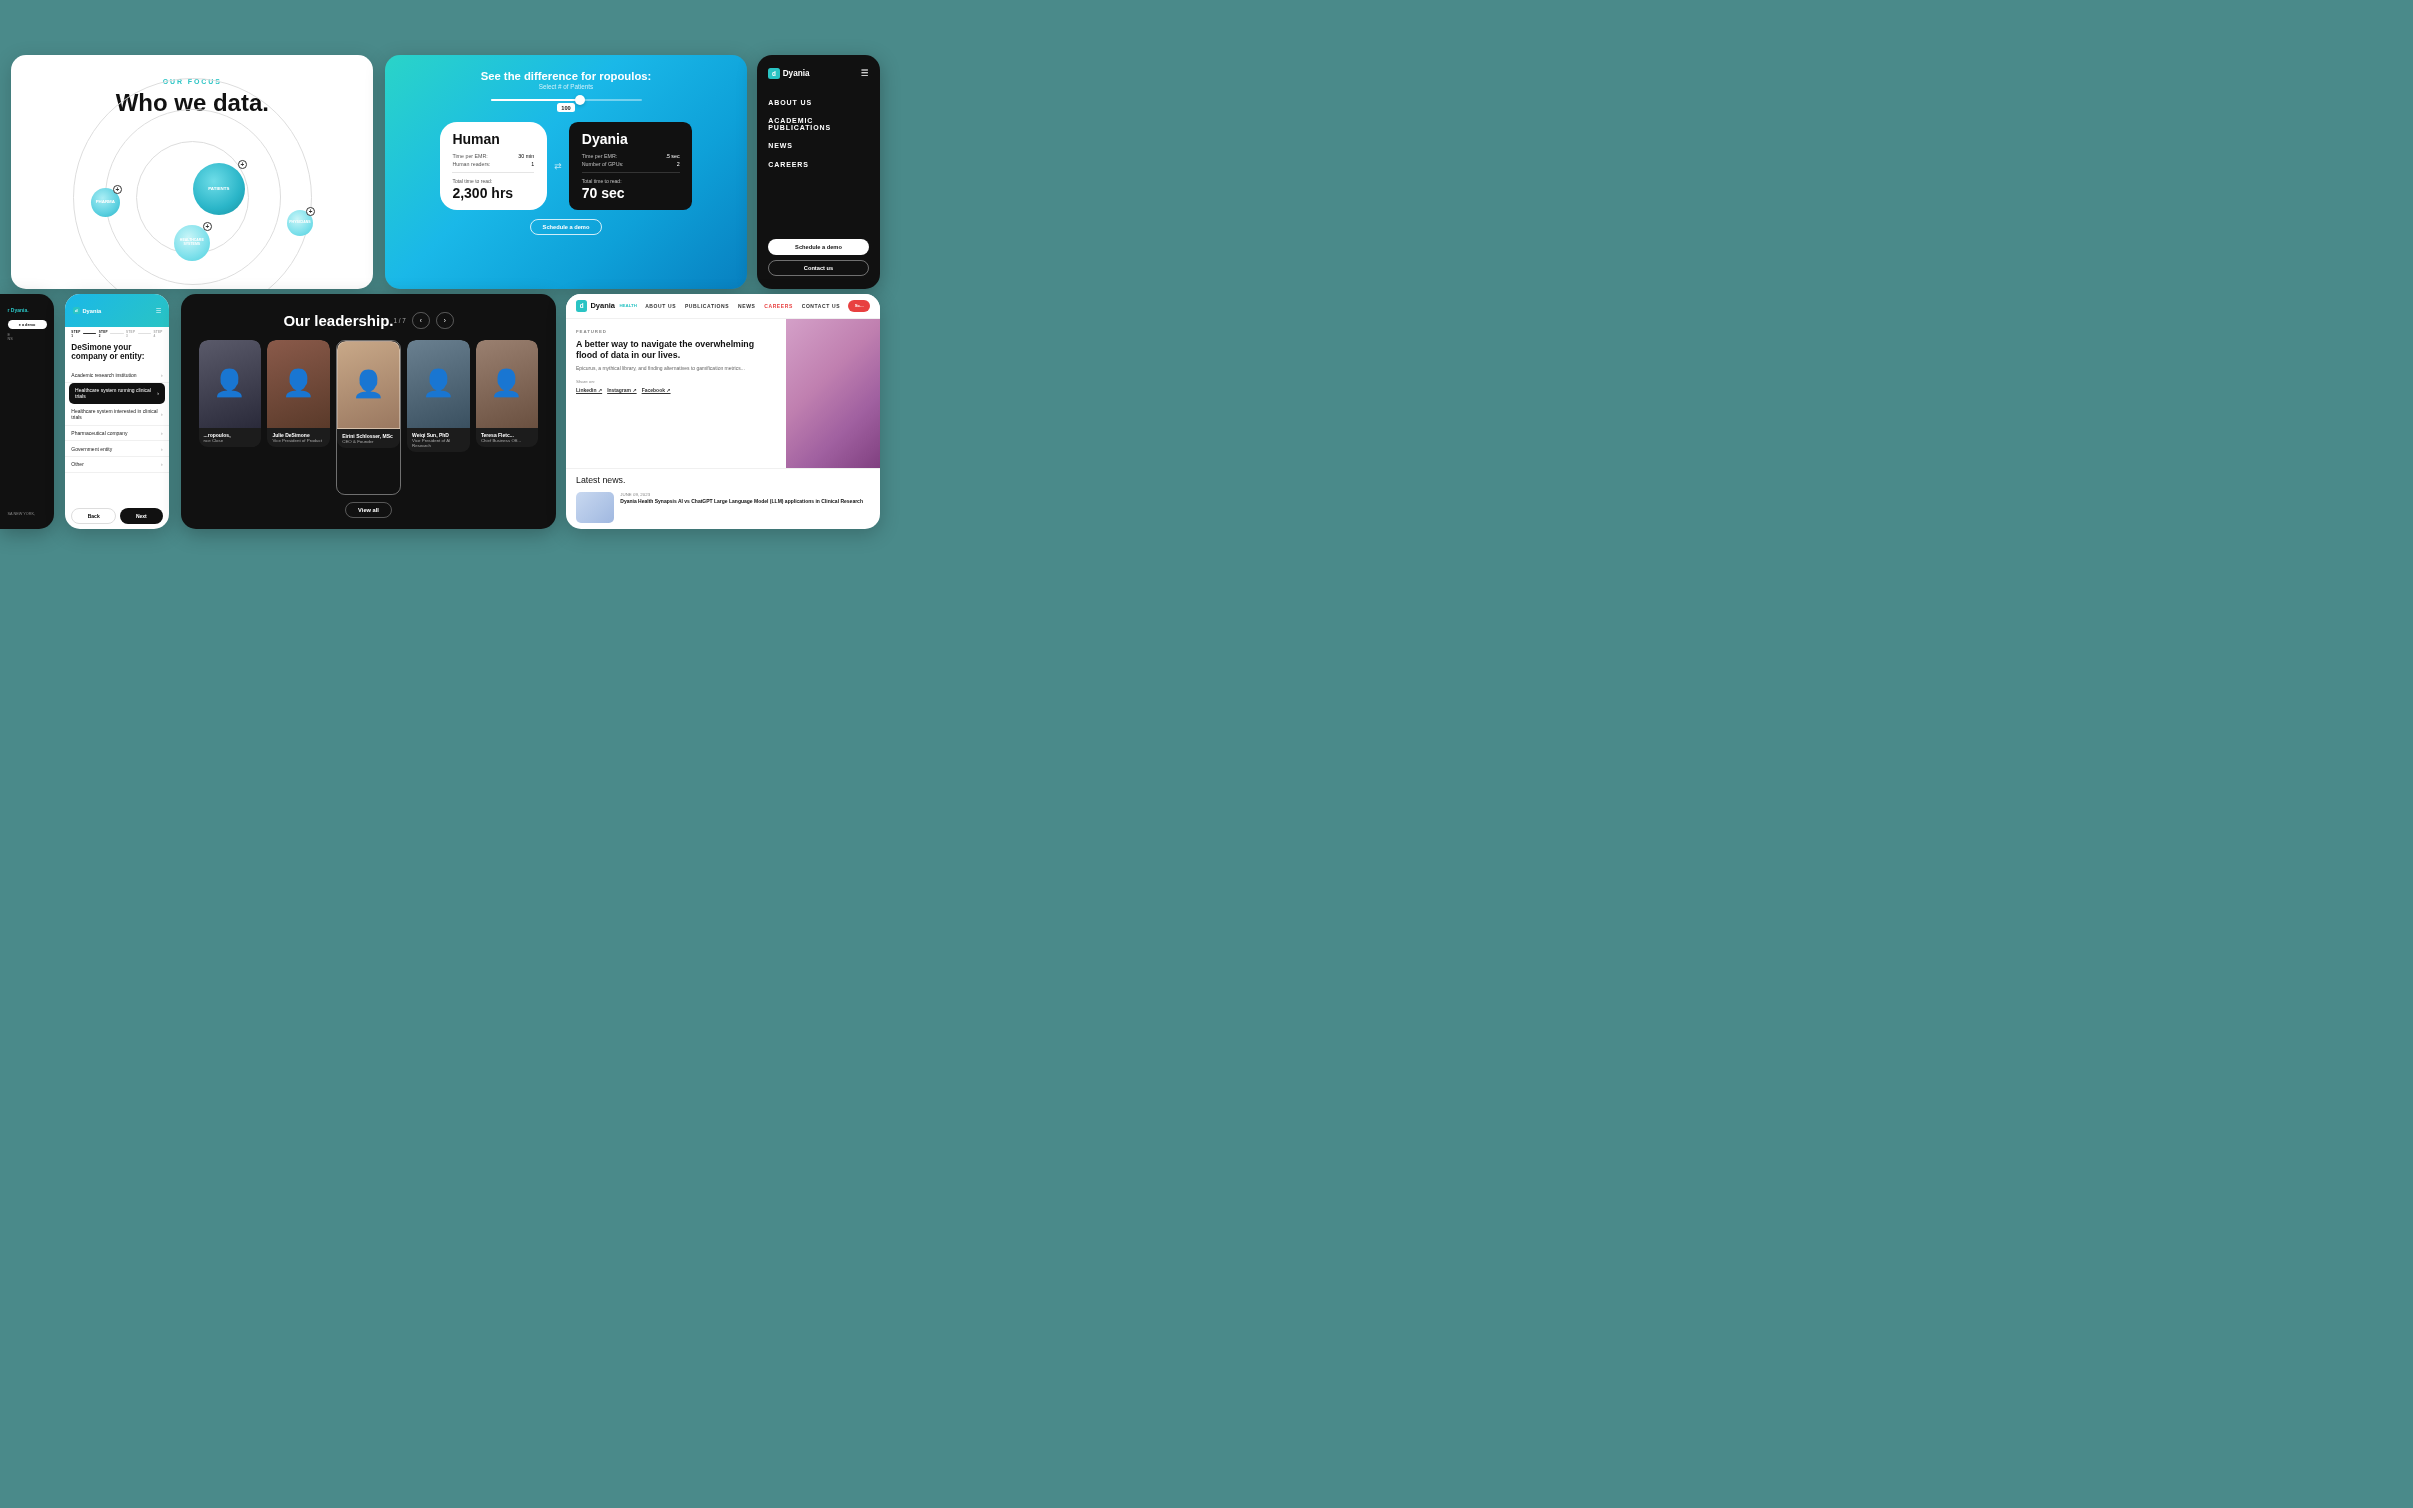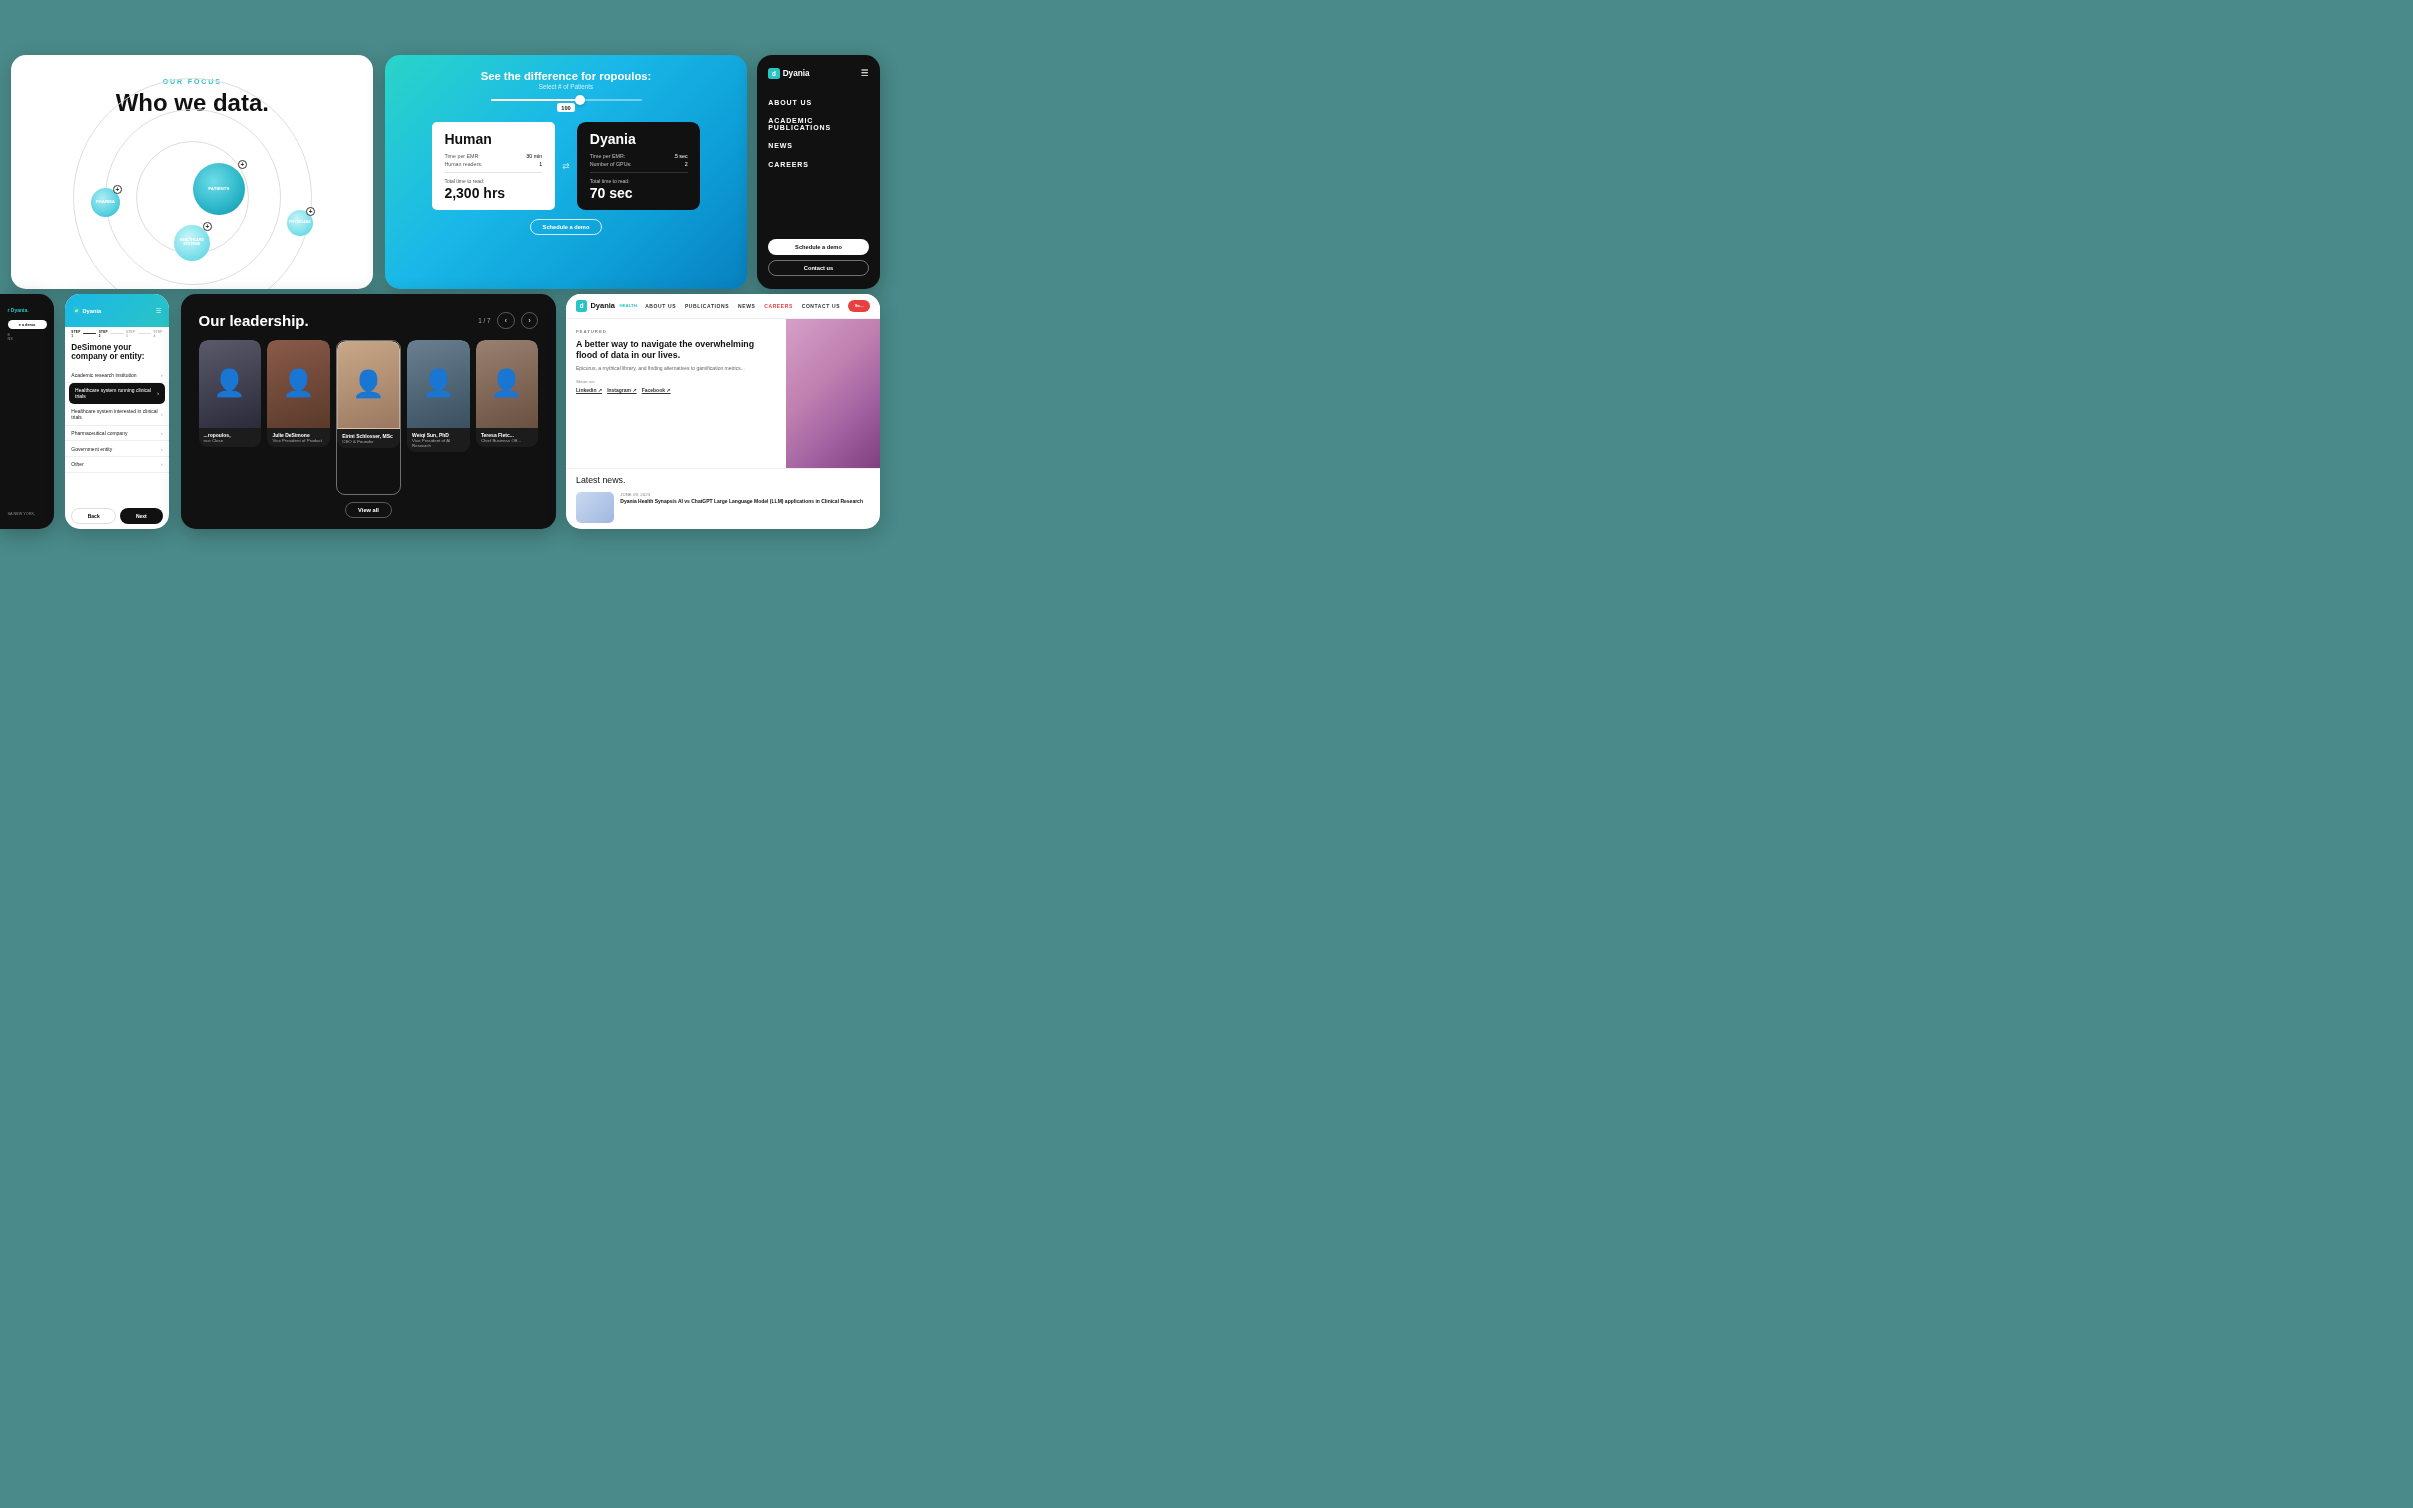--- a/index.html
+++ b/index.html
@@ -161,23 +161,23 @@
     }
     .diff-cards {
       display: flex;
       gap: 7.5px;
       margin-top: 6.3px;
       width: 100%;
       justify-content: center;
     }
     .diff-card-human {
       background: #fff;
-      border-radius: 5px;
+      border-radius: 17px;
       padding: 8.8px 12.6px;
-      width: 123px;
+      width: 107px;
     }
     .diff-card-dyania {
       background: #111;
       border-radius: 8.8px;
       padding: 8.8px 12.6px;
       width: 123px;
       color: #fff;
     }
     .diff-card-name {
       font-size: 14px;
@@ -411,21 +411,21 @@
       background: #111;
       border-radius: 15px;
       overflow: hidden;
       box-shadow: 0 5px 20px rgba(0,0,0,0.28);
       display: flex;
       flex-direction: column;
       padding: 17.6px 17.6px 11.3px;
     }
     .lead-header {
       display: flex;
-      justify-content: space-between;
+      justify-content: center;
       align-items: center;
       margin-bottom: 11.3px;
     }
     .lead-title { color: #fff; font-size: 15px; font-weight: 800; }
     .lead-nav { display: flex; align-items: center; gap: 6.3px; }
     .lead-page { color: #aaa; font-size: 6.3px; }
     .lead-btn {
       width: 17.6px; height: 17.6px;
       border-radius: 50%;
       border: 0.9px solid rgba(255,255,255,0.3);

